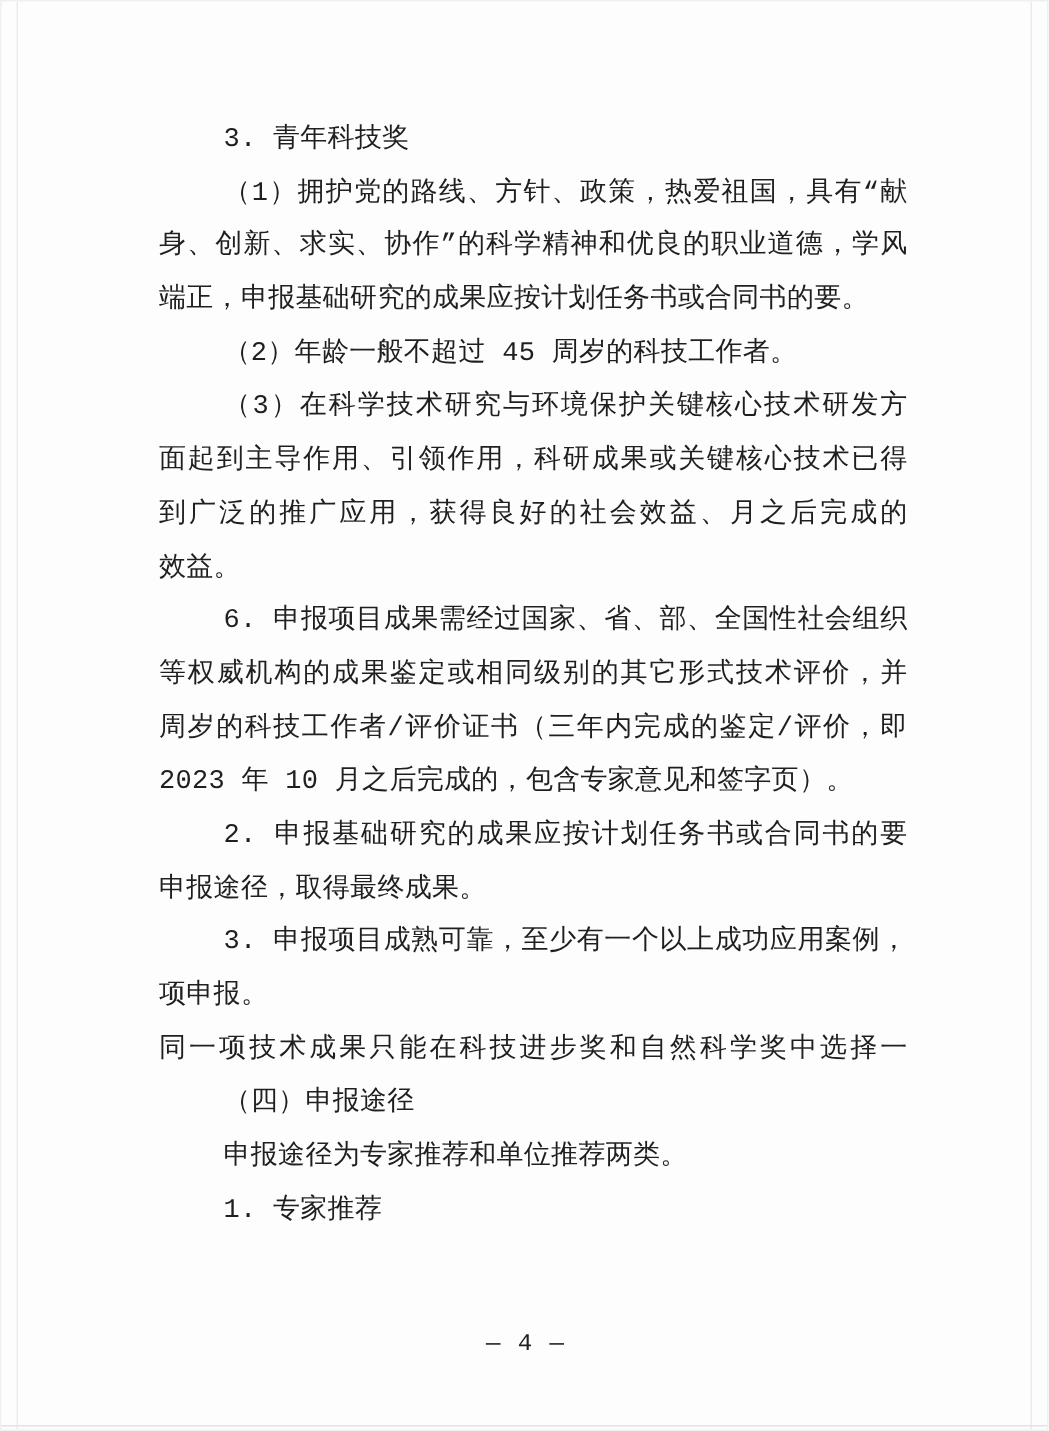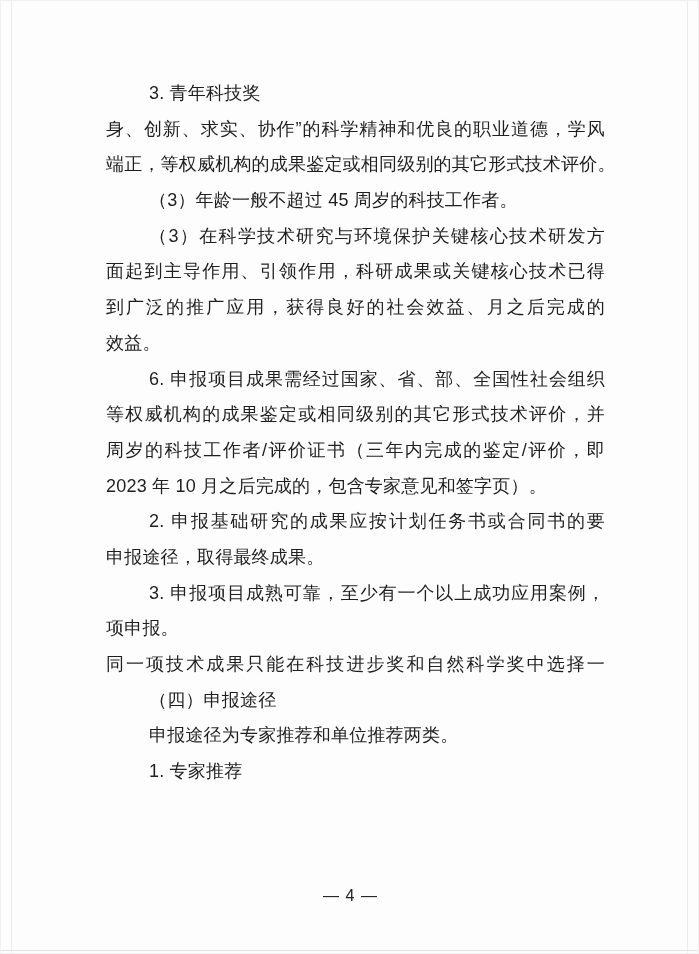--- a/index.html
+++ b/index.html
@@ -12,21 +12,21 @@
     height: 954px;
     overflow: hidden;
   }
   .page {
     position: relative;
     width: 699px;
     height: 954px;
     background: #fdfdfd;
     box-sizing: border-box;
     border: 1px solid #f0f0f0;
-    font-family: Liberation Sans, sans-serif;
+    font-family: Liberation Mono, monospace;
     color: #1f1f1f;
     overflow: hidden;
   }
   
   .scan-edge-left {
     position: absolute;
     left: 10px; top: 0; bottom: 0;
     width: 1px;
     background: #ececec;
   }
@@ -80,23 +80,24 @@
 </head>
 <body>
 
 <div class="page">
   <div class="scan-edge-left"></div>
   <div class="scan-edge-right"></div>
   <div class="scan-edge-bottom"></div>
 
   <main class="content">
     <div class="line ind">3. 青年科技奖</div>
+    <div class="line ind str">（1）拥护党的路线、方针、政策，热爱祖国，具有“献</div>
     <div class="line str">身、创新、求实、协作”的科学精神和优良的职业道德，学风</div>
-    <div class="line">端正，等权威机构的成果鉴定或相同级别的其它形式技术评价。</div>
-    <div class="line ind">（3）年龄一般不超过 45 周岁的科技工作者。</div>
+    <div class="line">端正，申报基础研究的成果应按计划任务书或合同书的要。</div>
+    <div class="line ind">（2）年龄一般不超过 45 周岁的科技工作者。</div>
     <div class="line ind str">（3）在科学技术研究与环境保护关键核心技术研发方</div>
     <div class="line str">面起到主导作用、引领作用，科研成果或关键核心技术已得</div>
     <div class="line str">到广泛的推广应用，获得良好的社会效益、月之后完成的</div>
     <div class="line">效益。</div>
     <div class="line ind str">6. 申报项目成果需经过国家、省、部、全国性社会组织</div>
     <div class="line str">等权威机构的成果鉴定或相同级别的其它形式技术评价，并</div>
     <div class="line str">周岁的科技工作者/评价证书（三年内完成的鉴定/评价，即</div>
     <div class="line">2023 年 10 月之后完成的，包含专家意见和签字页）。</div>
     <div class="line ind str">2. 申报基础研究的成果应按计划任务书或合同书的要</div>
     <div class="line">申报途径，取得最终成果。</div>

